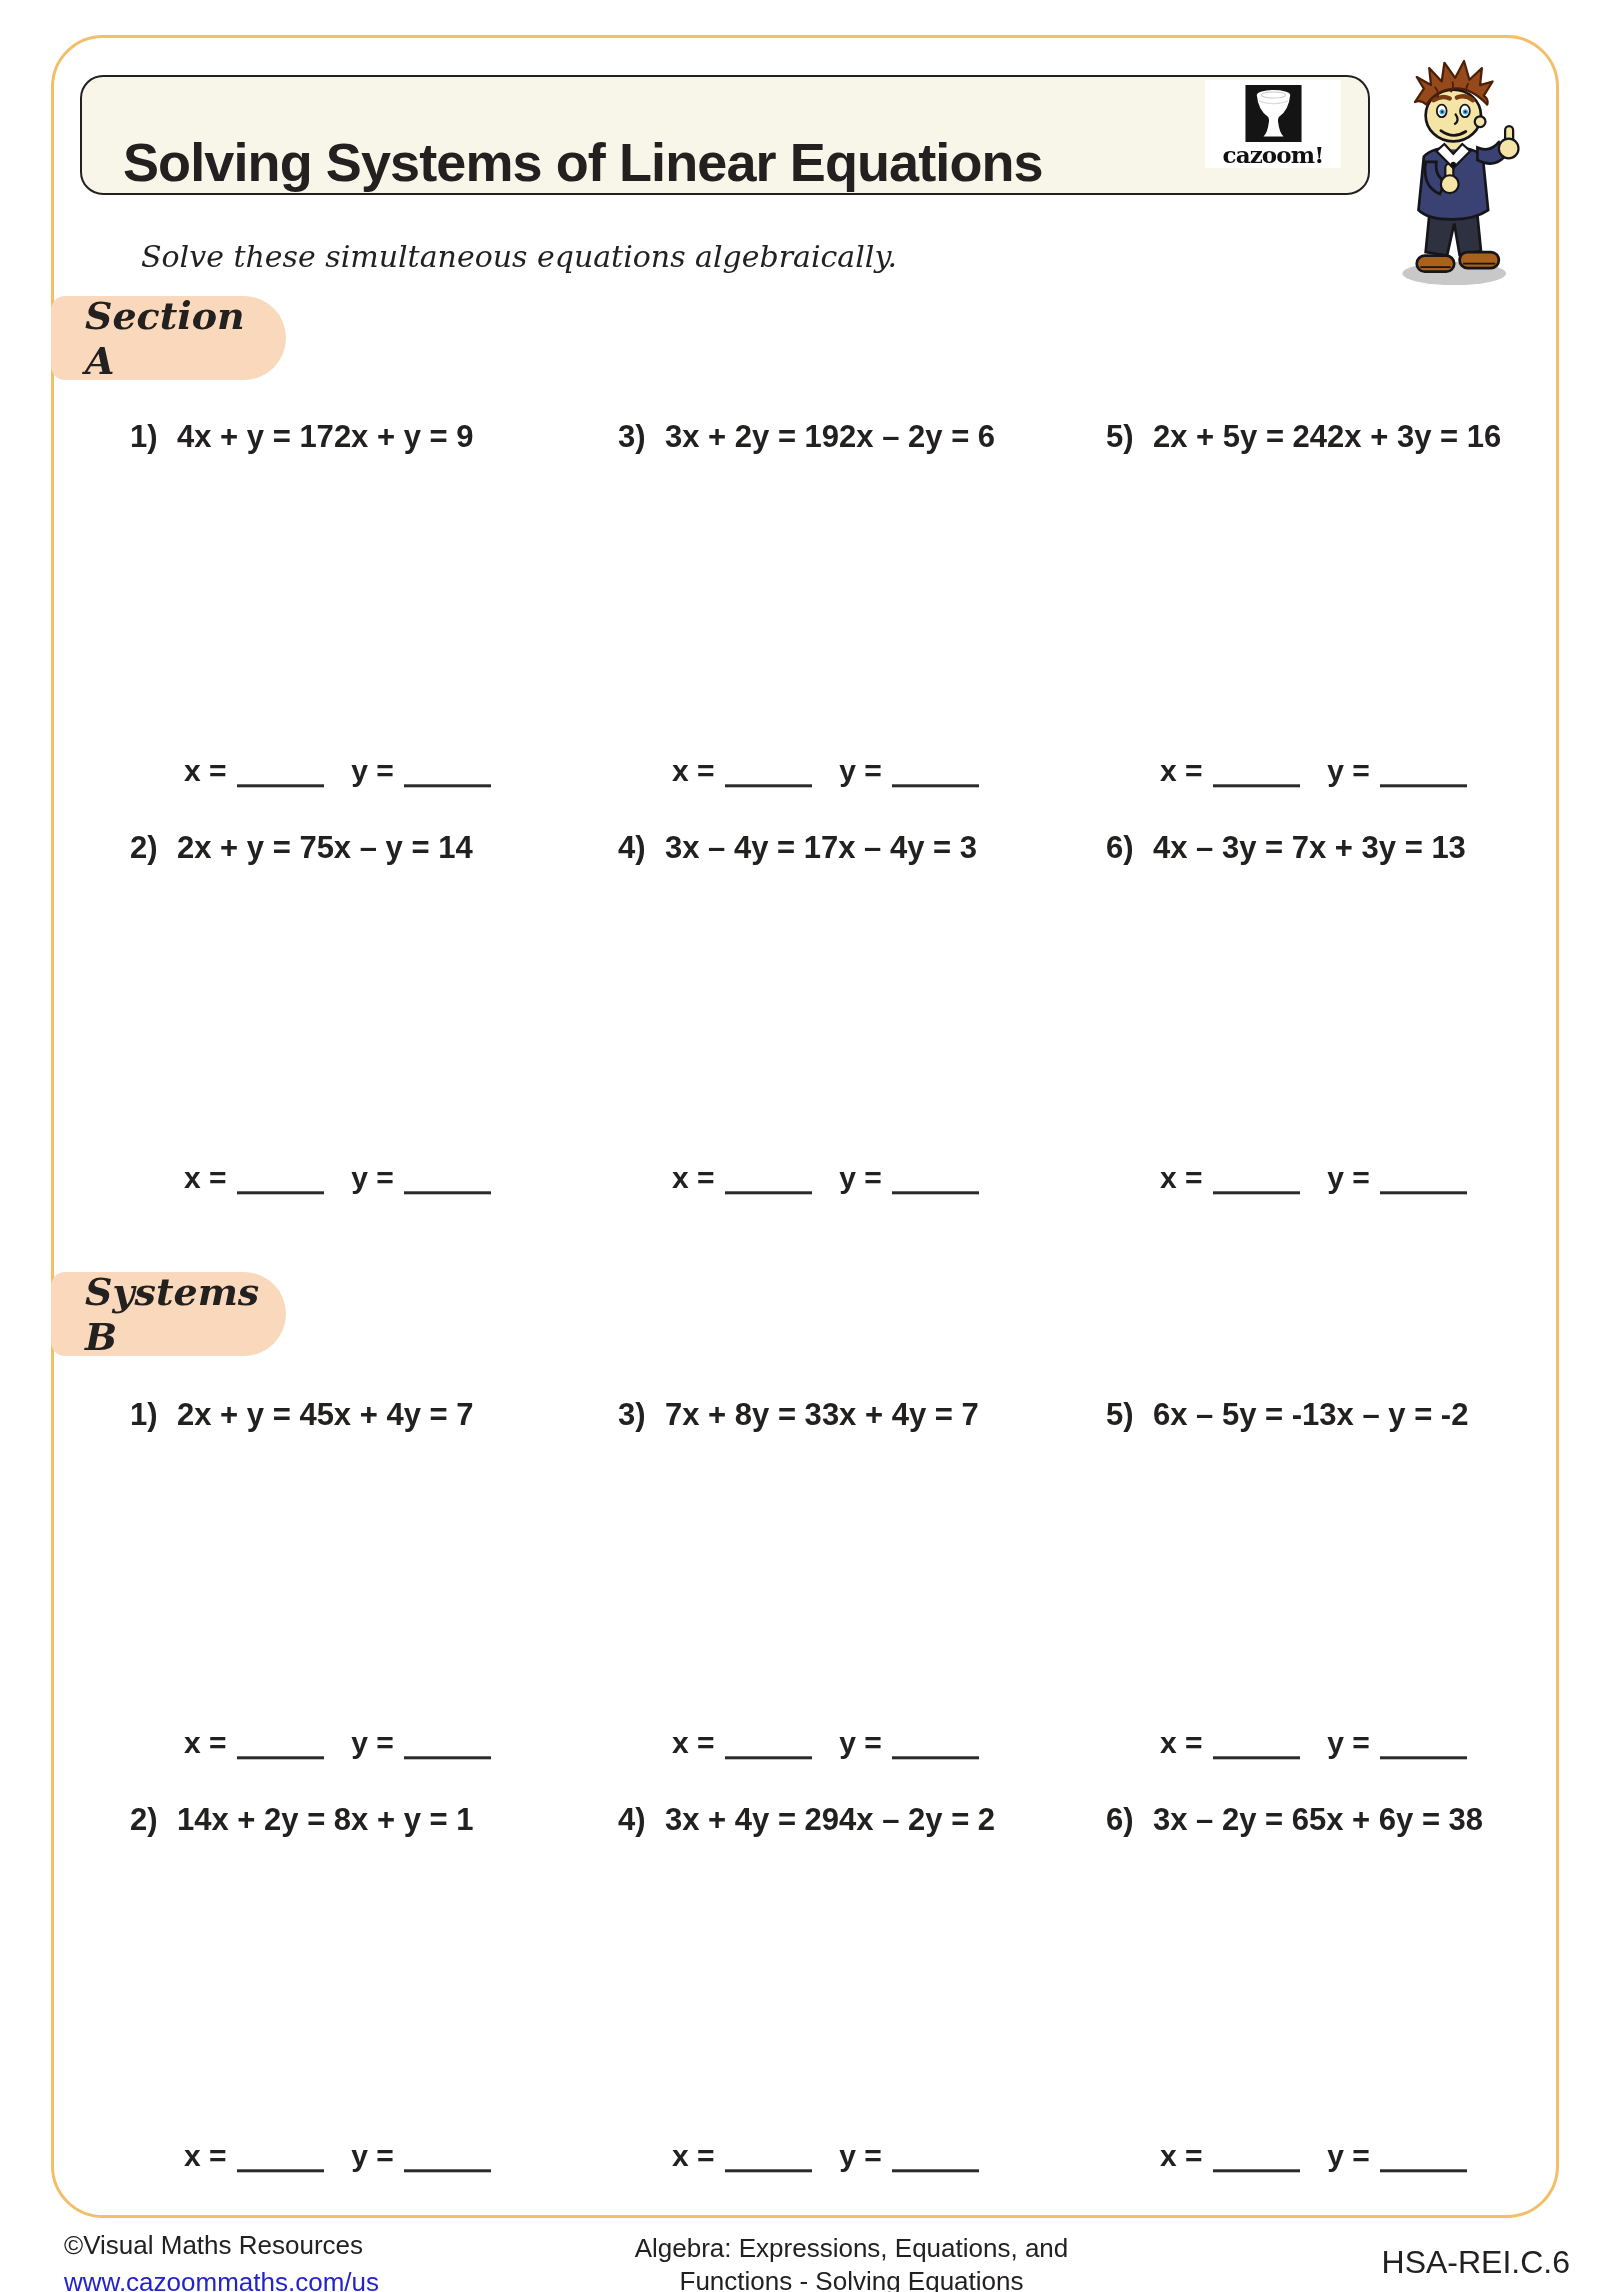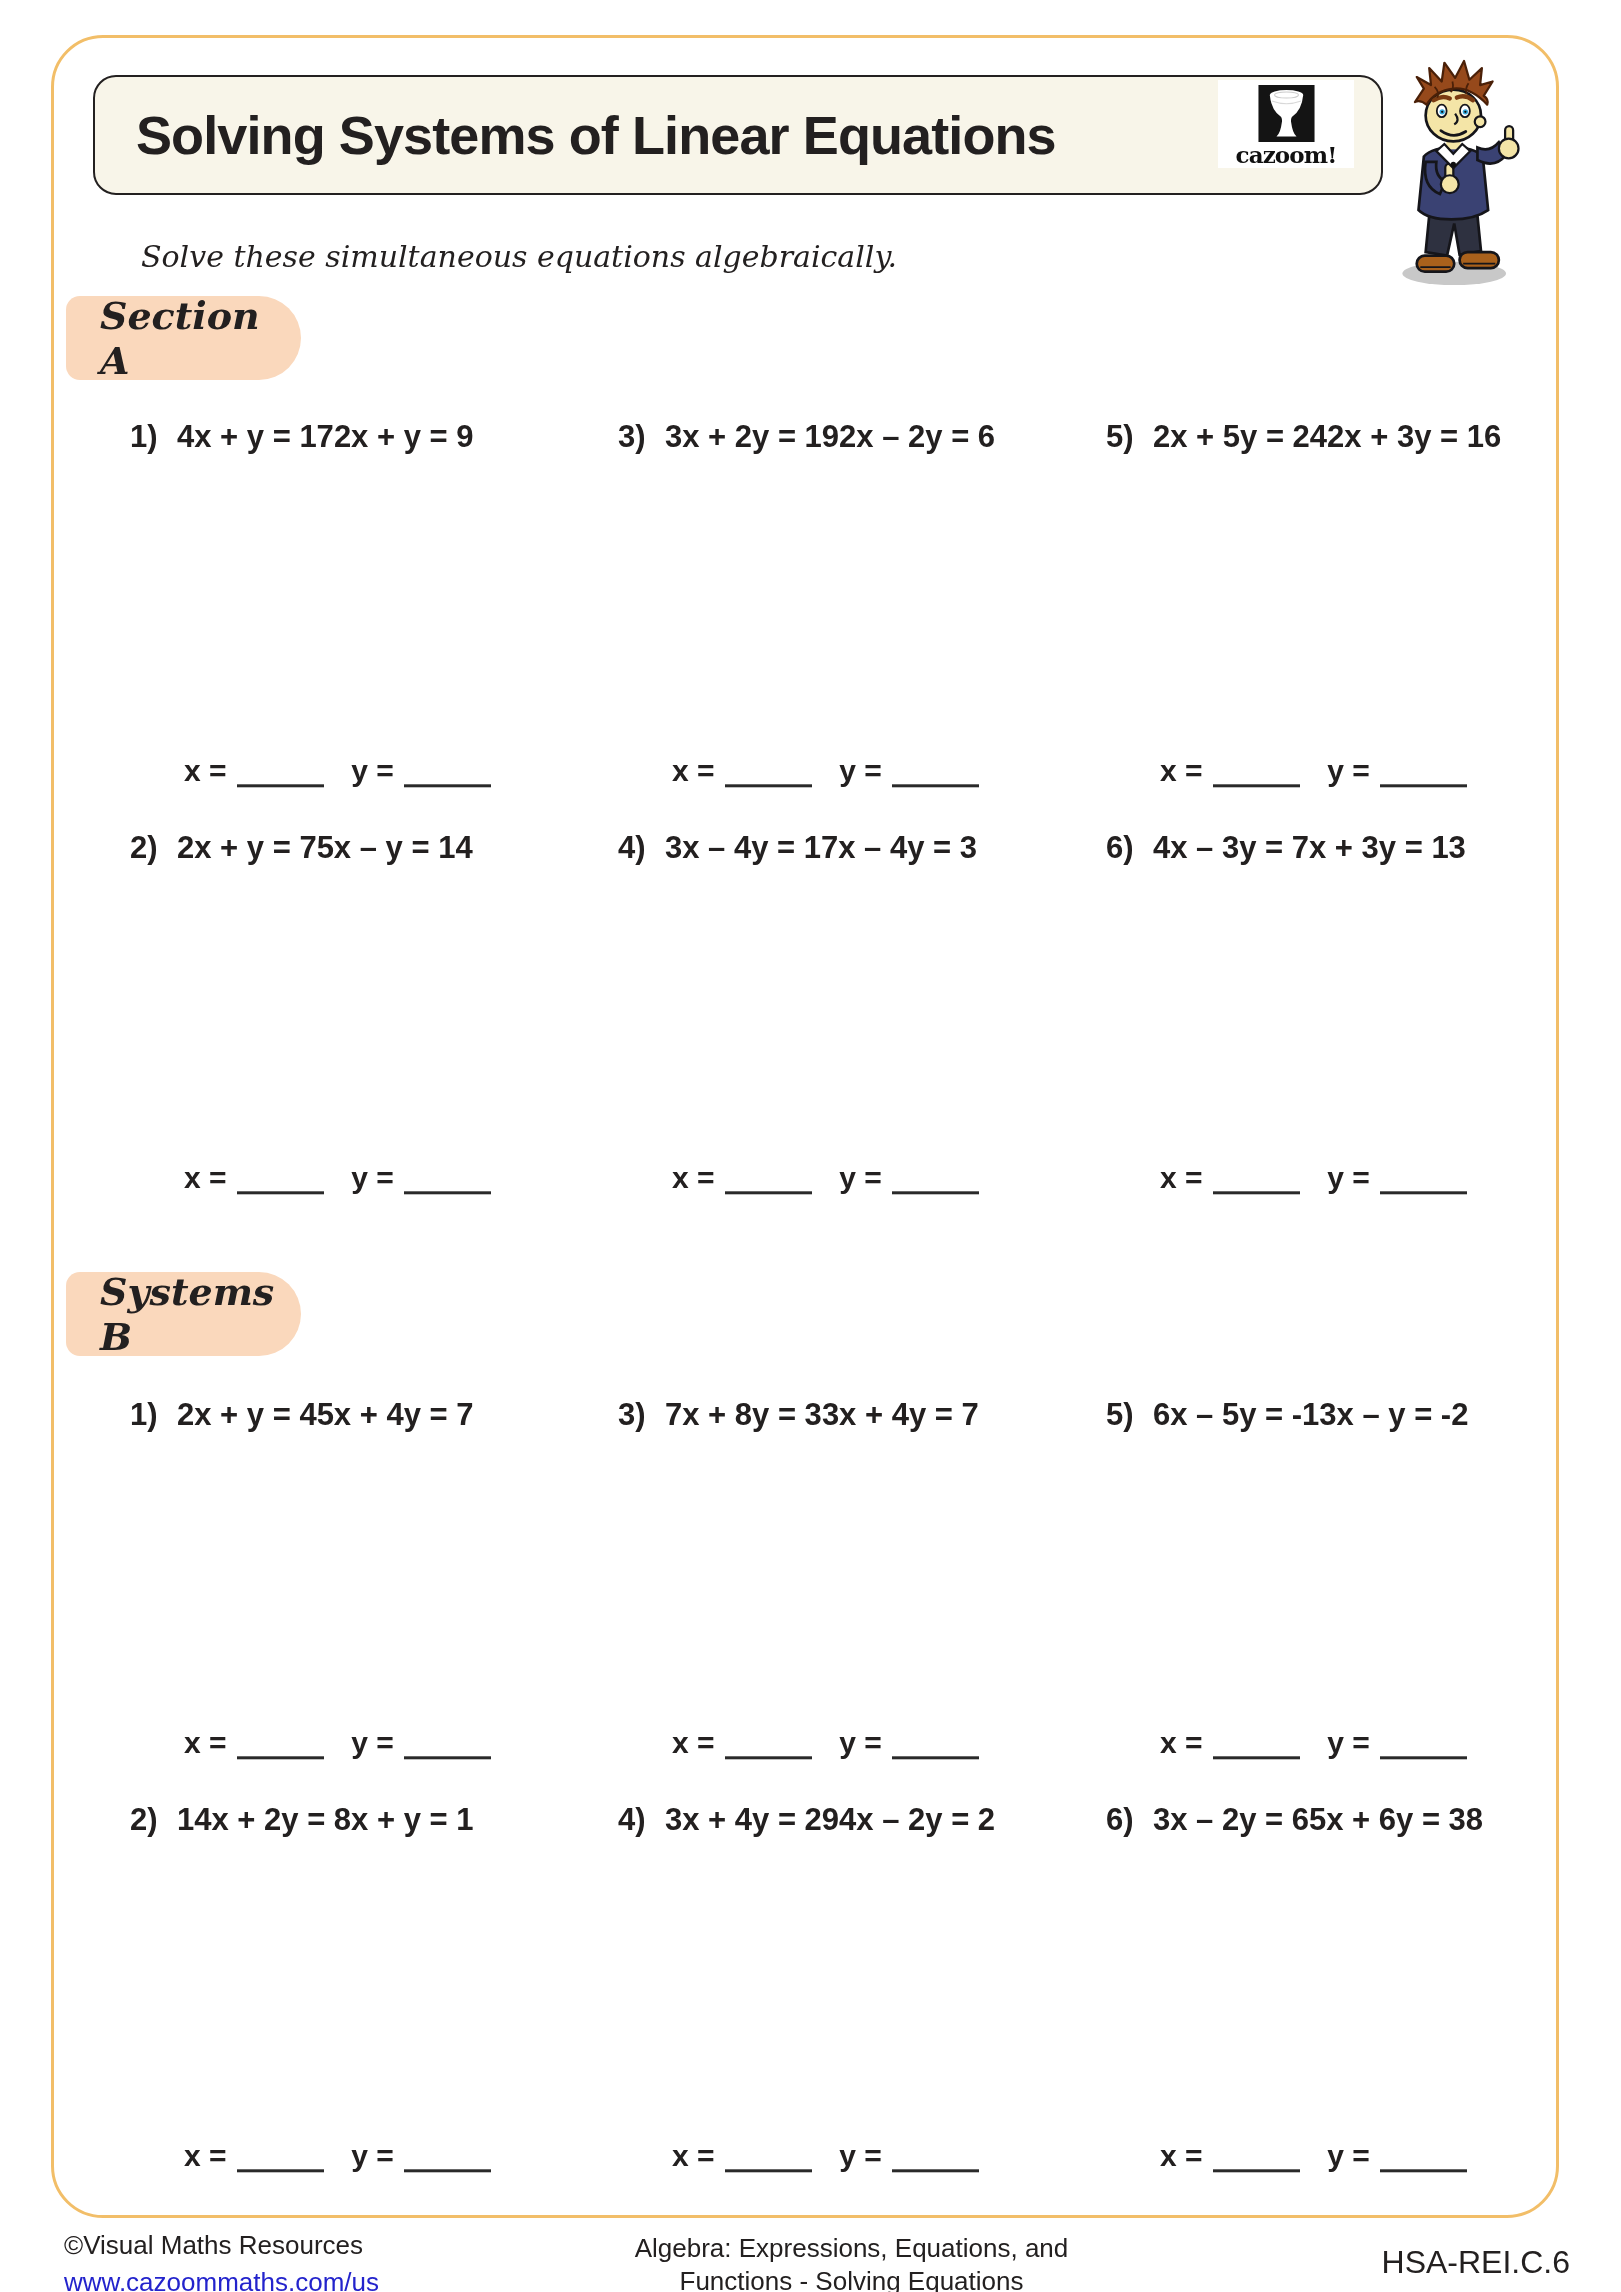--- a/index.html
+++ b/index.html
@@ -6,23 +6,23 @@
   .page {
     position:relative; width:1622px; height:2293px; background:#ffffff;
     font-family:"Liberation Sans", sans-serif; color:#232020; overflow:hidden;
   }
   .page-border {
     position:absolute; left:51px; top:35px; width:1508px; height:2183px;
     border:3.6px solid #F2BE68; border-radius:52px; box-sizing:border-box;
   }
   
   .title-box {
-    position:absolute; left:93px; top:75px; width:1290px; height:120px;
+    position:absolute; left:80px; top:75px; width:1290px; height:120px;
     background:#F8F5E9; border:2.7px solid #232020; border-radius:23px;
-    box-sizing:border-box; display:flex; align-items:center;
+    box-sizing:border-box; display:flex; align-items:flex-end;
   }
   .title {
     margin:0 0 0 41px; font-size:54px; font-weight:700; letter-spacing:-0.9px;
     font-family:"Liberation Sans", sans-serif; color:#232020;
   }
   .logo {
     position:absolute; right:27px; top:2.7px; width:136px; height:88px;
     background:#ffffff; display:flex; flex-direction:column; align-items:center;
     justify-content:flex-start;
   }
@@ -31,21 +31,21 @@
     font-family:"DejaVu Serif", serif; font-weight:700; font-size:23px;
     letter-spacing:-0.9px; color:#111111; margin-top:-1.8px;
   }
   .mascot { position:absolute; left:1381px; top:47px; z-index:3; }
   .instruction {
     position:absolute; left:133px; top:231px; margin:8px;
     font-family:"DejaVu Serif", serif; font-style:italic; font-size:30px; color:#232020;
   }
   
   .section-pill {
-    position:absolute; left:66px; width:235px; height:84px; background:#FAD8BC;
+    position:absolute; left:51px; width:235px; height:84px; background:#FAD8BC;
     border-radius:14.3px 43px 43px 14.3px; display:flex; align-items:center; z-index:2;
   }
   .section-pill span {
     font-family:"DejaVu Serif", serif; font-weight:700; font-style:italic;
     font-size:38px; color:#232020; padding-left:34px;
   }
   
   .prob-row, .ans-row {
     position:absolute; left:90px; width:1469px; display:grid;
     grid-template-columns:488px 488px 475px;

